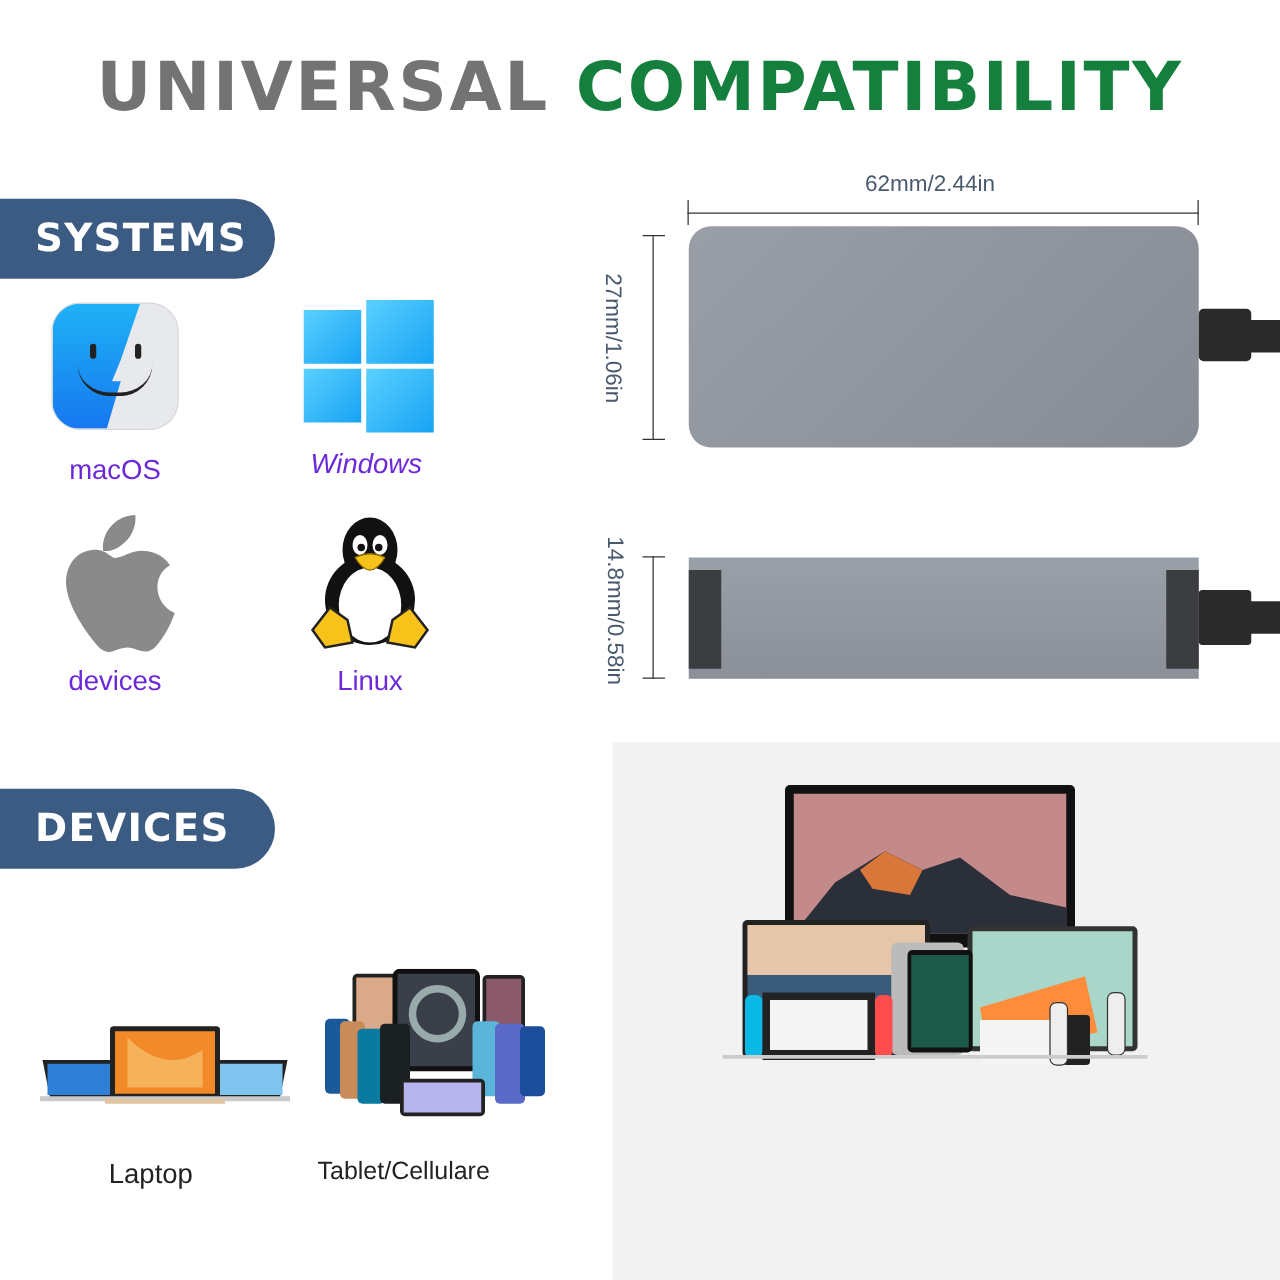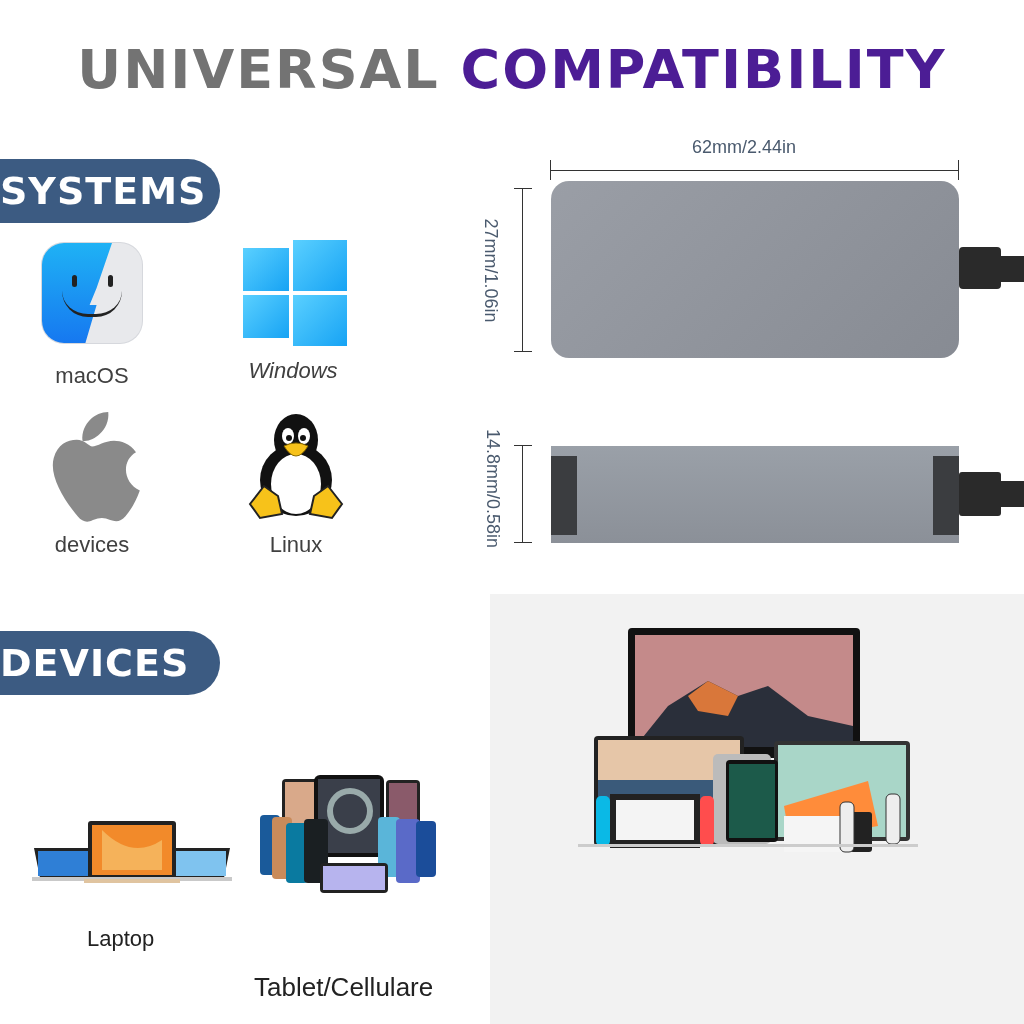--- a/index.html
+++ b/index.html
@@ -2,31 +2,31 @@
 <html><head>
 <meta charset="utf-8">
 <style>
   * { margin:0; padding:0; box-sizing:border-box; }
   html, body { width:1024px; height:1024px; background:#ffffff; overflow:hidden; }
   body { position:relative; font-family:"DejaVu Sans", sans-serif; color:#222; }
 
   .title { position:absolute; top:38px; left:0; width:1024px; text-align:center;
     font-family:"DejaVu Sans", sans-serif; font-weight:bold; font-size:54px; letter-spacing:2px; }
   .title .t1 { color:#737373; }
-  .title .t2 { color:#4c1d95; }
+  .title .t2 { color:#15803d; }
 
   .banner { position:absolute; left:0; width:220px; height:64px; background:#3c5b82;
-    border-radius:0 32px 32px 0; color:#fff; font-weight:bold; font-size:38px;
-    line-height:64px; letter-spacing:1px; }
+    border-radius:0 32px 32px 0; color:#fff; font-weight:bold; font-size:31px;
+    line-height:64px; padding-left:28px; letter-spacing:1px; }
   .banner.systems { top:159px; }
   .banner.devices { top:631px; }
 
   .item { position:absolute; width:160px; text-align:center; }
   .item .icon { width:110px; height:110px; margin:0 auto; position:relative; }
-  .item .label { font-size:22px; color:#404040; margin-top:10px; font-family:"Liberation Sans", sans-serif; }
+  .item .label { font-size:22px; color:#6d28d9; margin-top:10px; font-family:"Liberation Sans", sans-serif; }
 
   
   .finder { width:100px; height:100px; border-radius:22px; overflow:hidden; position:relative;
     margin:5px auto 0; background:#e8e9ec; box-shadow:0 0 0 1px #d6d8dd; }
   .finder .blue { position:absolute; left:0; top:0; width:52%; height:100%;
     background:linear-gradient(#1fb2f5,#1678f0); clip-path:polygon(0 0,100% 0,78% 45%,68% 62%,78% 62%,62% 100%,0 100%); width:70%; }
   .finder .eye { position:absolute; top:32px; width:5px; height:12px; background:#222; border-radius:3px; }
   .finder .smile { position:absolute; left:20px; top:48px; width:60px; height:26px;
     border-bottom:3px solid #222; border-radius:0 0 40px 40px; }
 
@@ -150,21 +150,21 @@
     <rect x="14" y="42" width="20" height="62" rx="4" fill="#c98b5a"></rect>
     <rect x="28" y="48" width="22" height="60" rx="4" fill="#0a7aa0"></rect>
     <rect x="46" y="44" width="24" height="64" rx="4" fill="#1a1f22"></rect>
     <rect x="120" y="42" width="22" height="60" rx="4" fill="#5ab5d9"></rect>
     <rect x="138" y="44" width="24" height="64" rx="4" fill="#5a6ac8"></rect>
     <rect x="158" y="46" width="20" height="56" rx="4" fill="#1b4d9a"></rect>
     <rect x="62" y="88" width="68" height="30" rx="4" fill="#222"></rect>
       <rect x="65" y="91" width="62" height="24" fill="#b7b4ee"></rect>
   </svg>
 </div>
-<div class="dim-label" style="left:254px;top:972px;font-size:26px;color:#222;">Tablet/Cellulare</div>
+<div class="dim-label" style="left:254px;top:926px;font-size:20px;color:#222;">Tablet/Cellulare</div>
 
 <div class="dim-label" style="left:692px;top:137px;">62mm/2.44in</div>
 <div class="hline" style="left:550px;top:170px;width:409px;height:1px;"></div>
 <div class="hline" style="left:550px;top:160px;width:1px;height:20px;"></div>
 <div class="hline" style="left:958px;top:160px;width:1px;height:20px;"></div>
 
 <div class="dim-label" style="left:440px;top:258px;width:100px;text-align:center;transform:rotate(90deg);">27mm/1.06in</div>
 <div class="hline" style="left:522px;top:188px;width:1px;height:164px;"></div>
 <div class="hline" style="left:514px;top:188px;width:18px;height:1px;"></div>
 <div class="hline" style="left:514px;top:351px;width:18px;height:1px;"></div>

